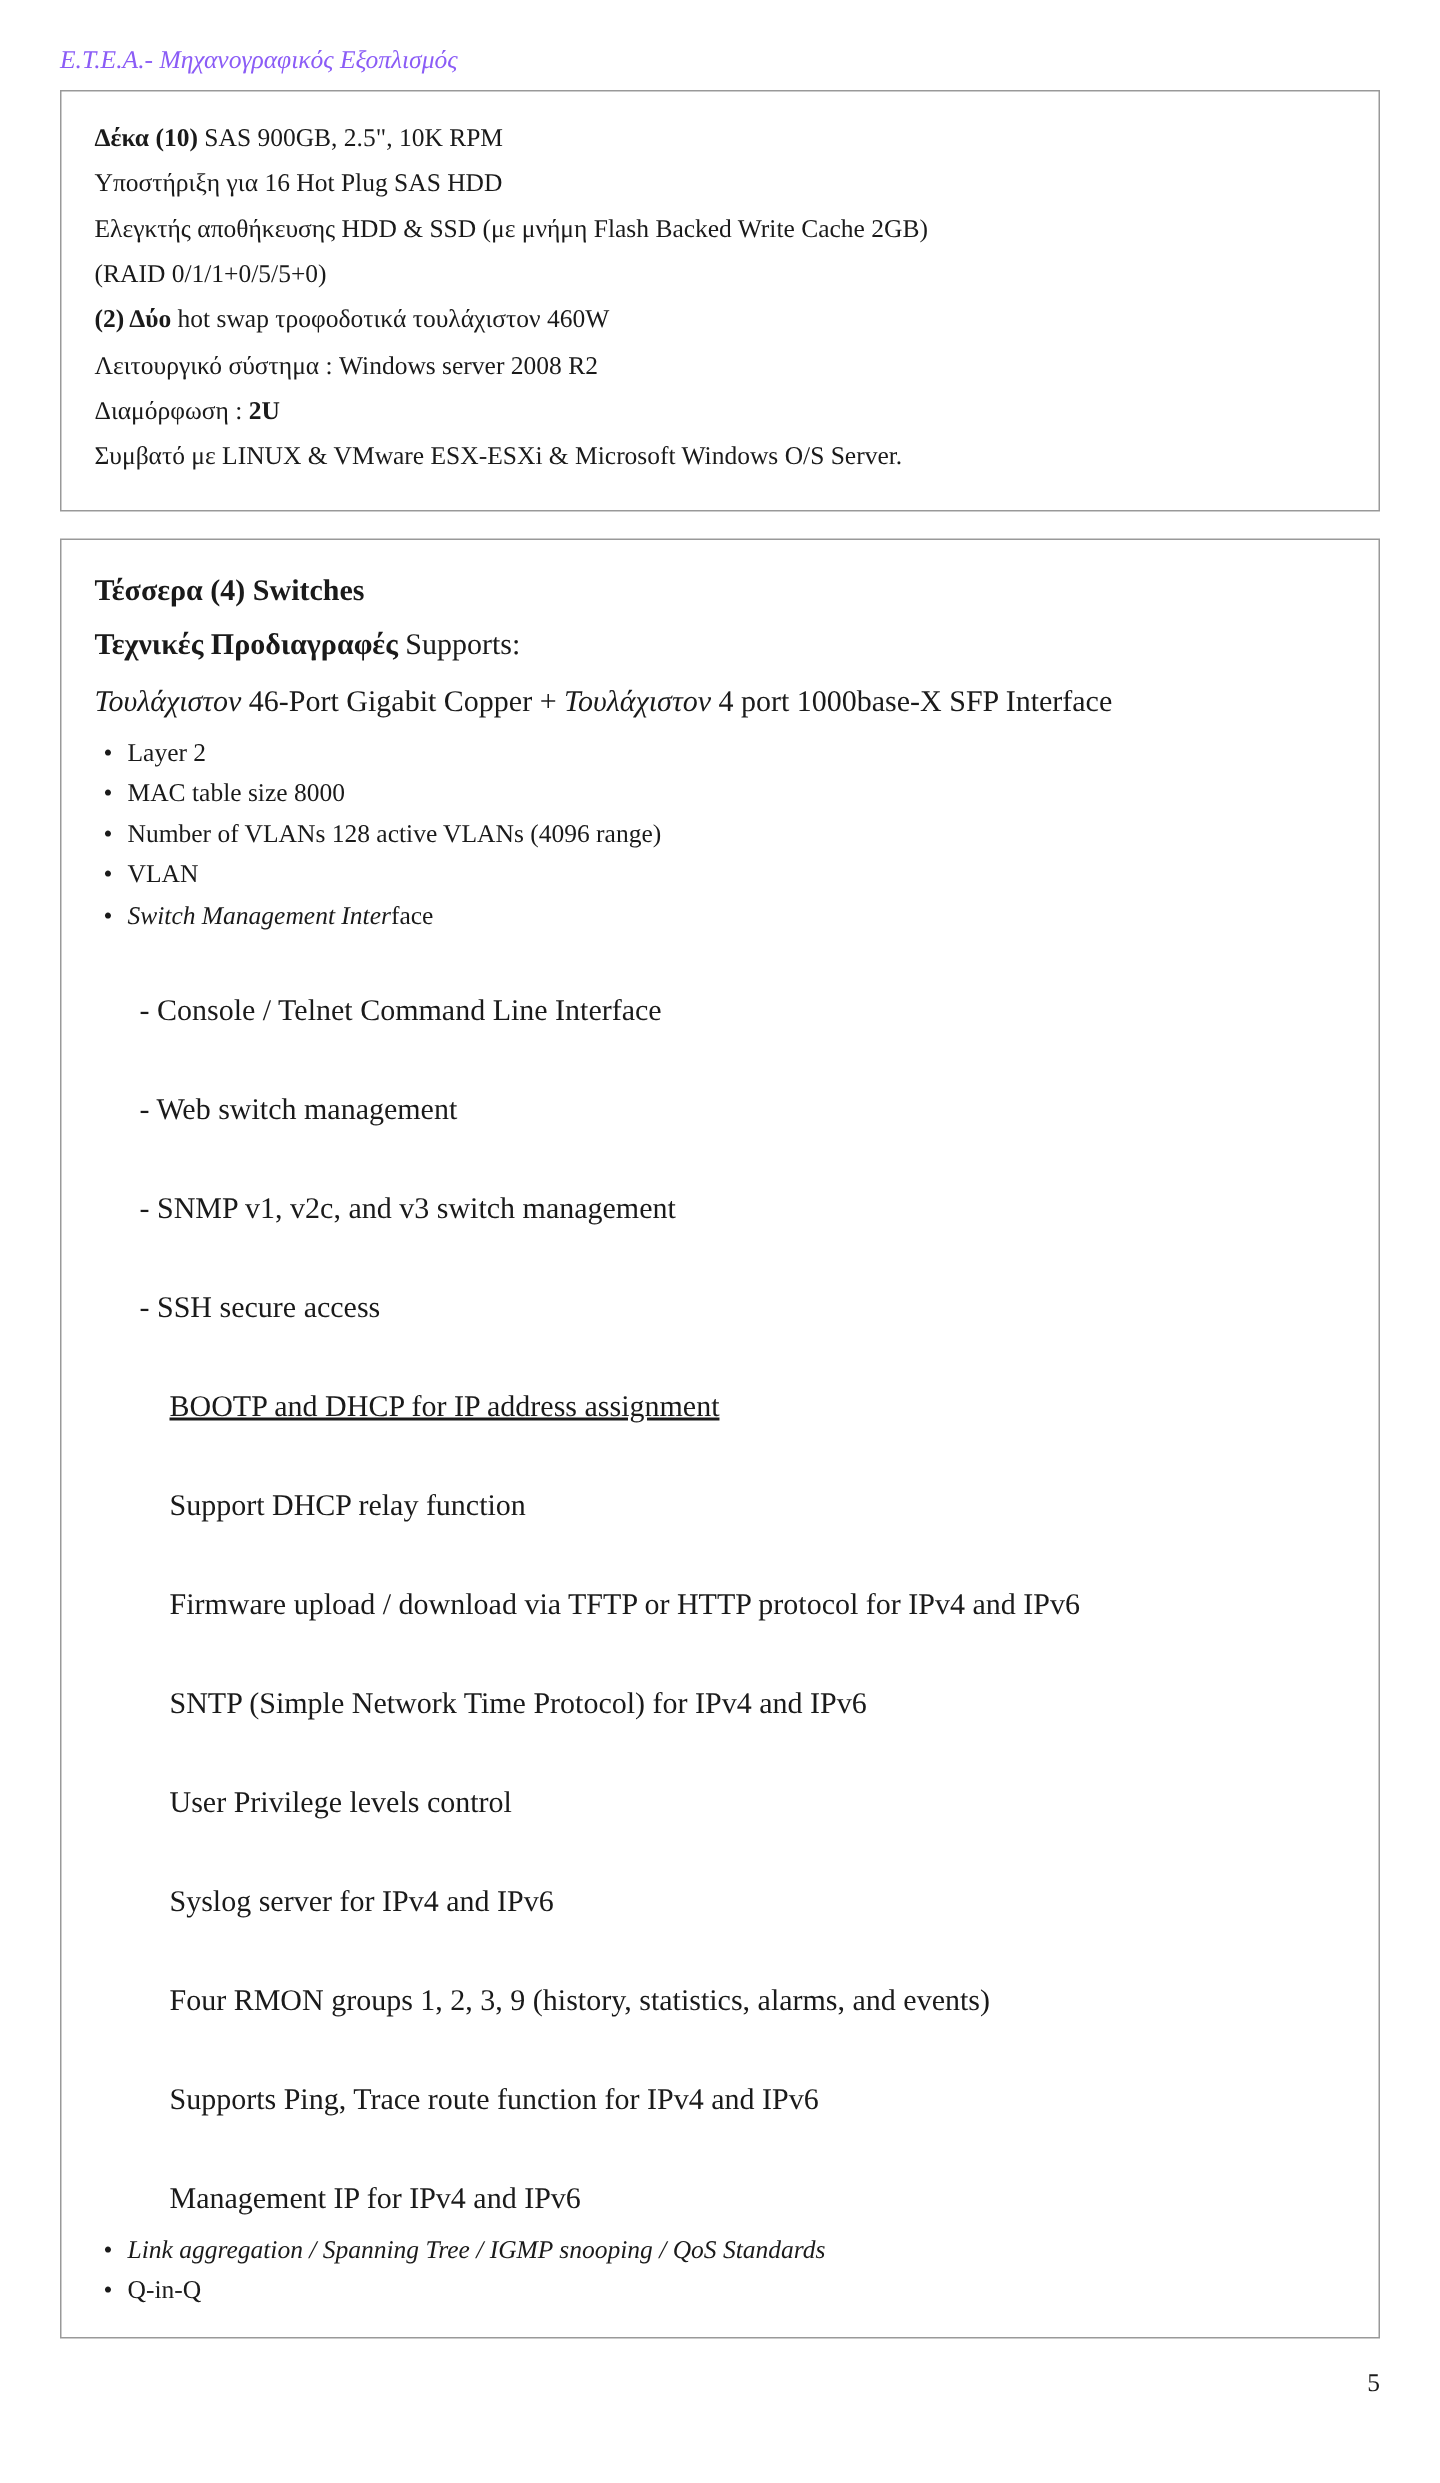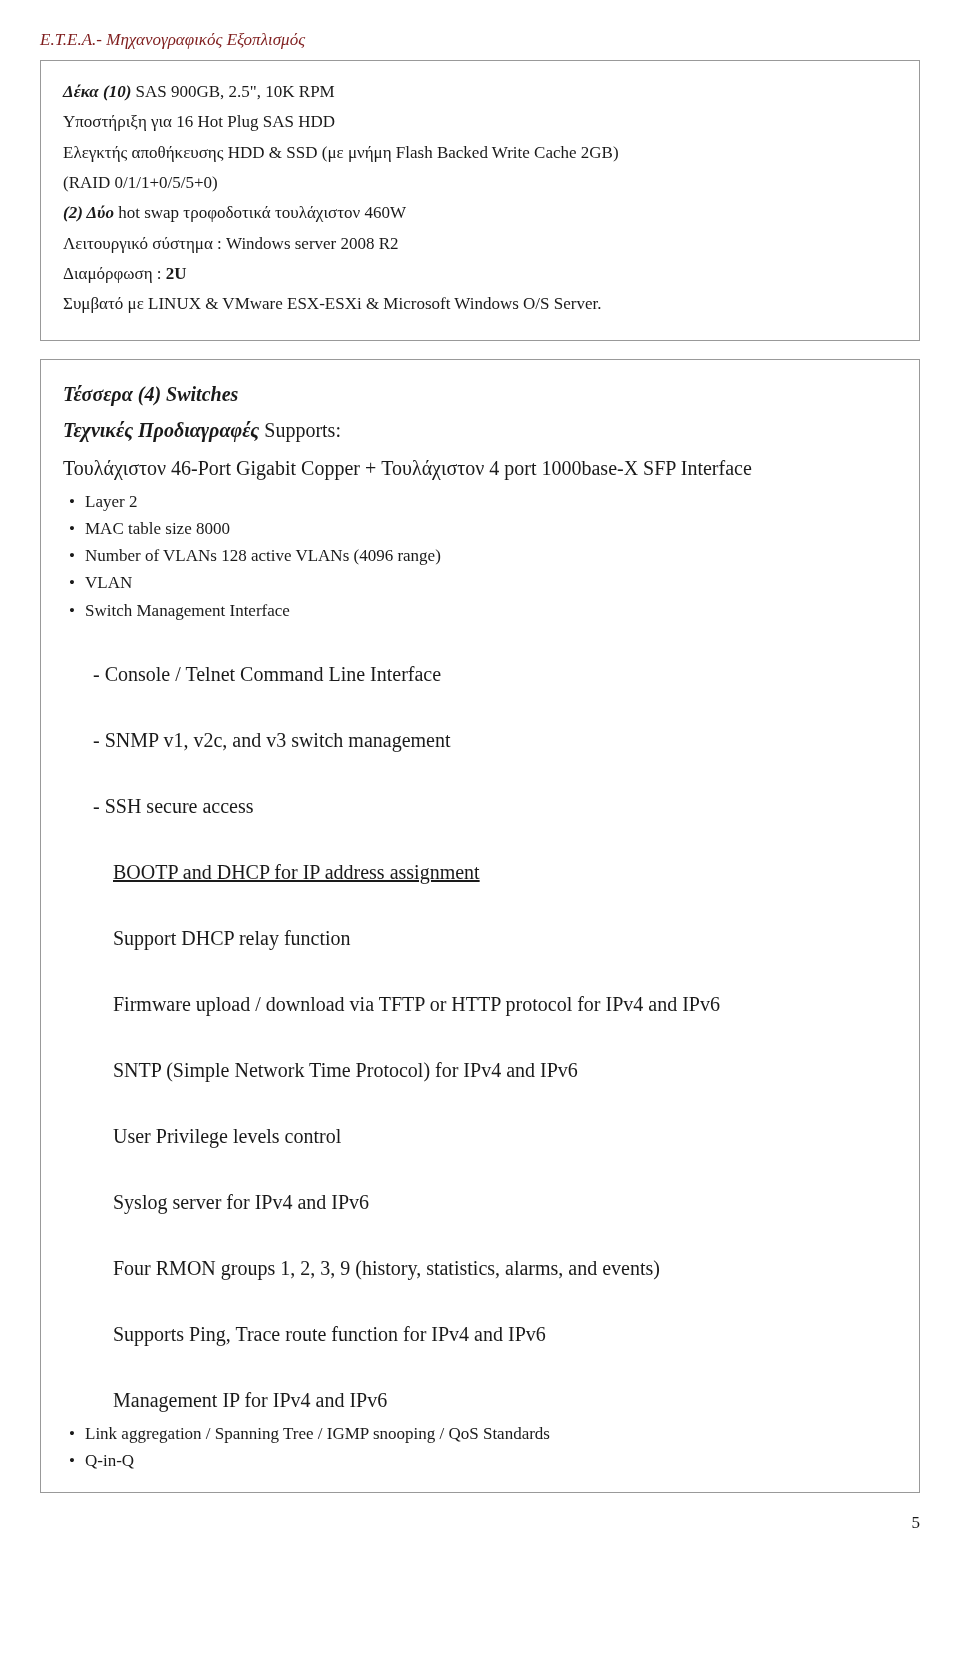--- a/index.html
+++ b/index.html
@@ -12,21 +12,21 @@
       min-height: 1655px;
       background: #ffffff;
       font-family: 'Times New Roman', Times, serif;
       font-size: 18px;
       color: #1a1a1a;
       padding: 30px 40px;
     }
     .page-header {
       font-size: 17px;
       font-style: italic;
-      color: #7f1d1d;
+      color: #8b5cf6;
       margin-bottom: 10px;
     }
     .section-top {
       border: 1px solid #999;
       padding: 18px 22px;
       margin-bottom: 18px;
     }
     .section-top p {
       font-size: 17px;
       line-height: 1.55;
@@ -35,22 +35,22 @@
     .section-switches {
       border: 1px solid #999;
       padding: 18px 22px;
     }
     .section-switches p {
       font-size: 20px;
       line-height: 1.6;
       margin-bottom: 4px;
     }
     .bold { font-weight: bold; }
-    .italic { }
-    .bold-italic { font-weight: bold; font-style: italic; }
+    .italic { font-style: italic; }
+    .bold-italic { font-weight: bold; }
     .bullet-list {
       list-style: none;
       padding-left: 0;
       margin: 0;
     }
     .bullet-list li {
       font-size: 17px;
       line-height: 1.6;
       padding-left: 22px;
       position: relative;
@@ -114,20 +114,21 @@
     <li>MAC table size 8000</li>
     <li>Number of VLANs 128 active VLANs (4096 range)</li>
     <li>VLAN</li>
     <li>
       <span class="italic">Switch Management Inter</span><span>face</span>
     </li>
   </ul>
 
   <div>
     <p class="sub-item">- Console / Telnet Command Line Interface</p>
+    <p class="sub-item">- Web switch management</p>
     <p class="sub-item">- SNMP v1, v2c, and v3 switch management</p>
     <p class="sub-item">- SSH secure access</p>
     <p class="sub-item" style="padding-left:50px;text-decoration:underline;">BOOTP and DHCP for IP address assignment</p>
     <p class="sub-item" style="padding-left:50px;">Support DHCP relay function</p>
     <p class="sub-item" style="padding-left:50px;">Firmware upload / download via TFTP or HTTP protocol for IPv4 and IPv6</p>
     <p class="sub-item" style="padding-left:50px;">SNTP (Simple Network Time Protocol) for IPv4 and IPv6</p>
     <p class="sub-item" style="padding-left:50px;">User Privilege levels control</p>
     <p class="sub-item" style="padding-left:50px;">Syslog server for IPv4 and IPv6</p>
     <p class="sub-item" style="padding-left:50px;">Four RMON groups 1, 2, 3, 9 (history, statistics, alarms, and events)</p>
     <p class="sub-item" style="padding-left:50px;">Supports Ping, Trace route function for IPv4 and IPv6</p>

